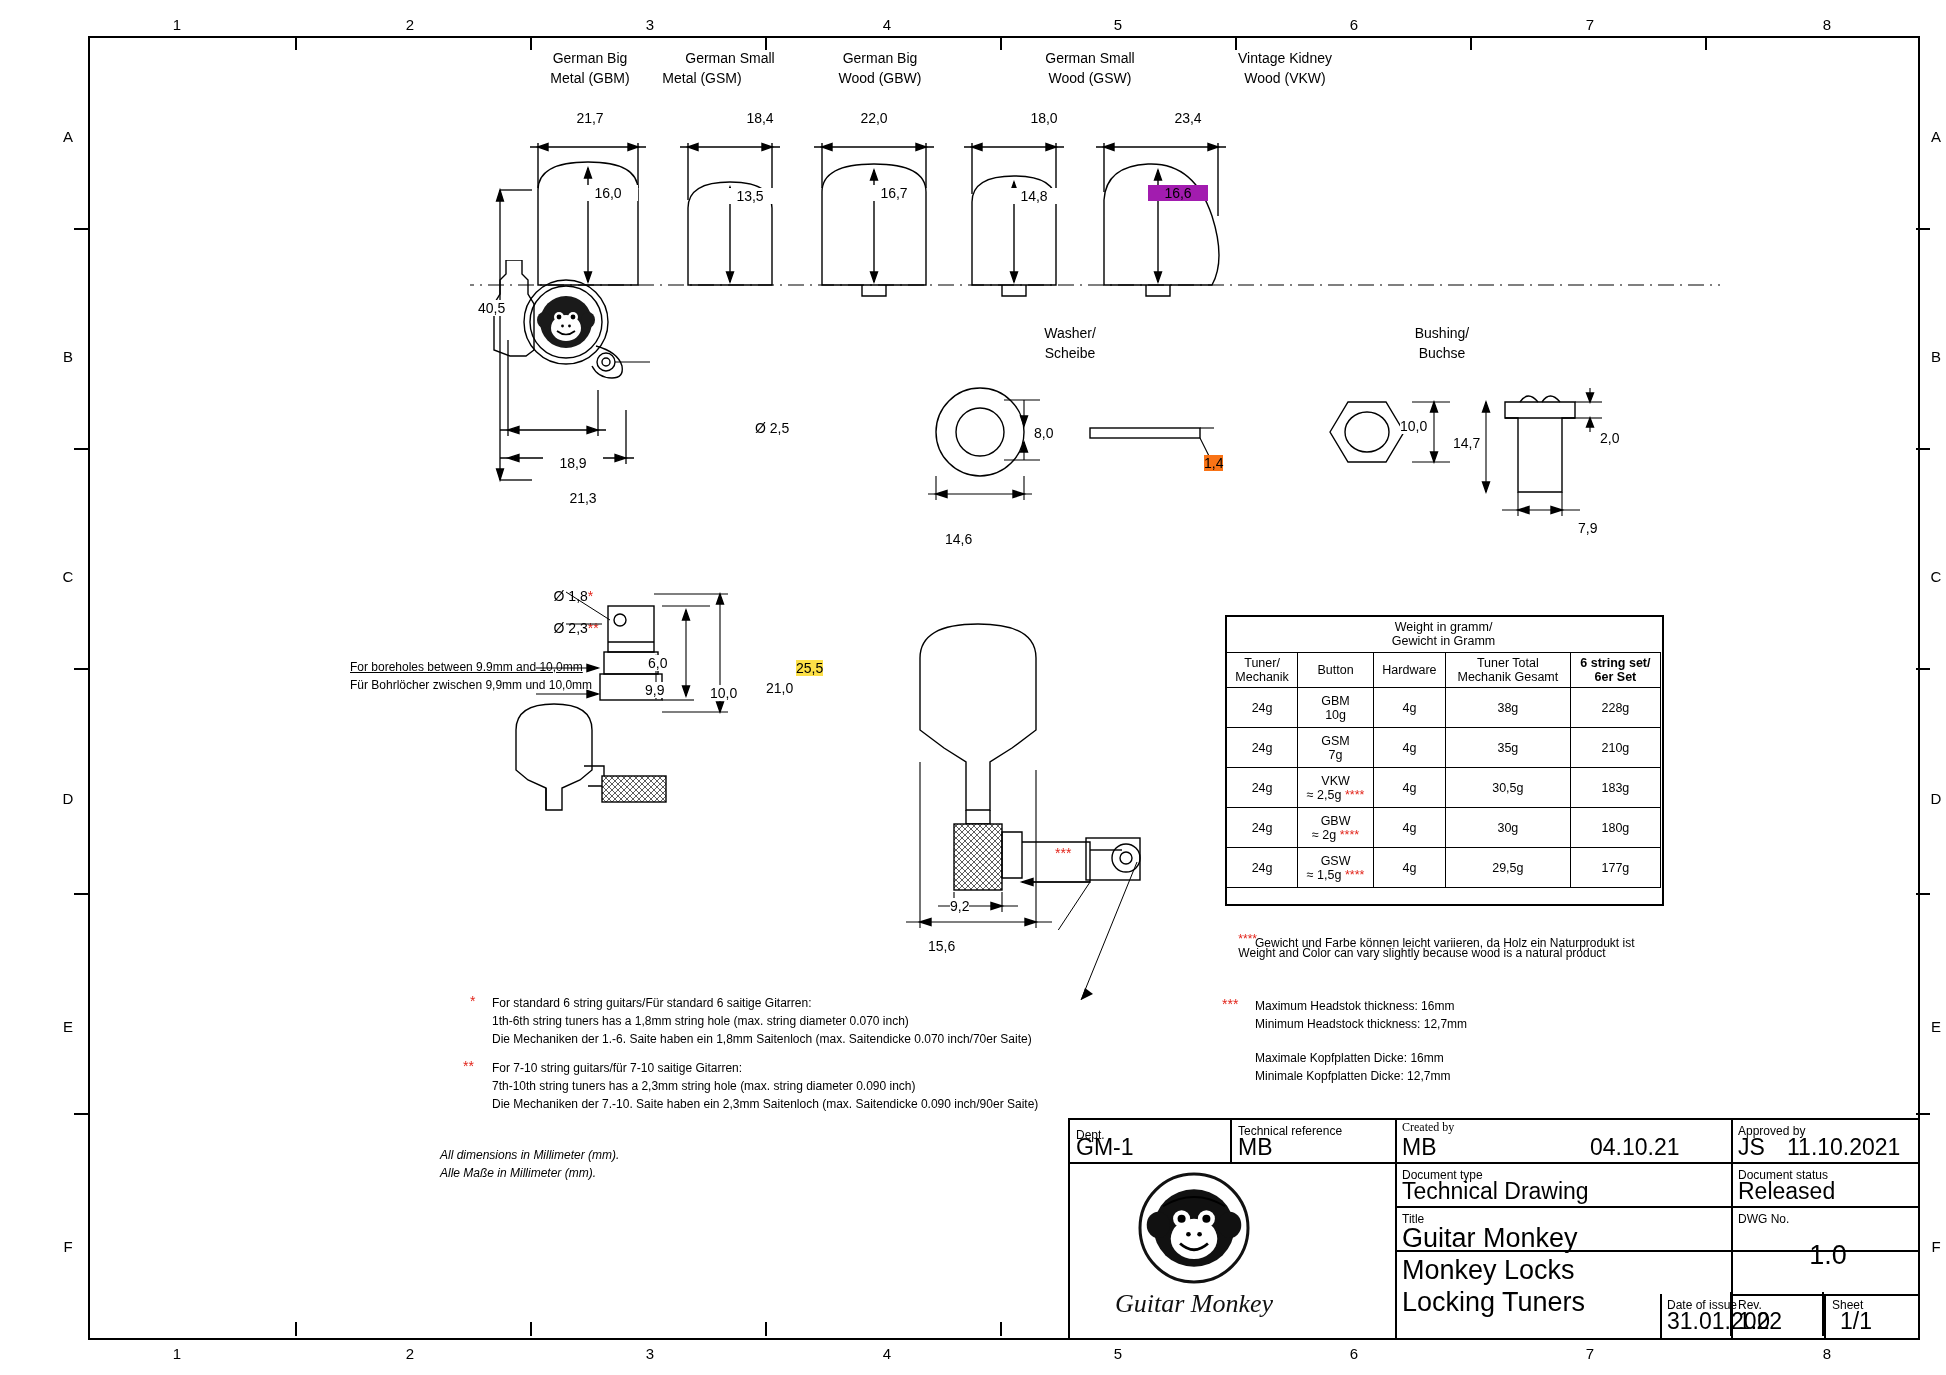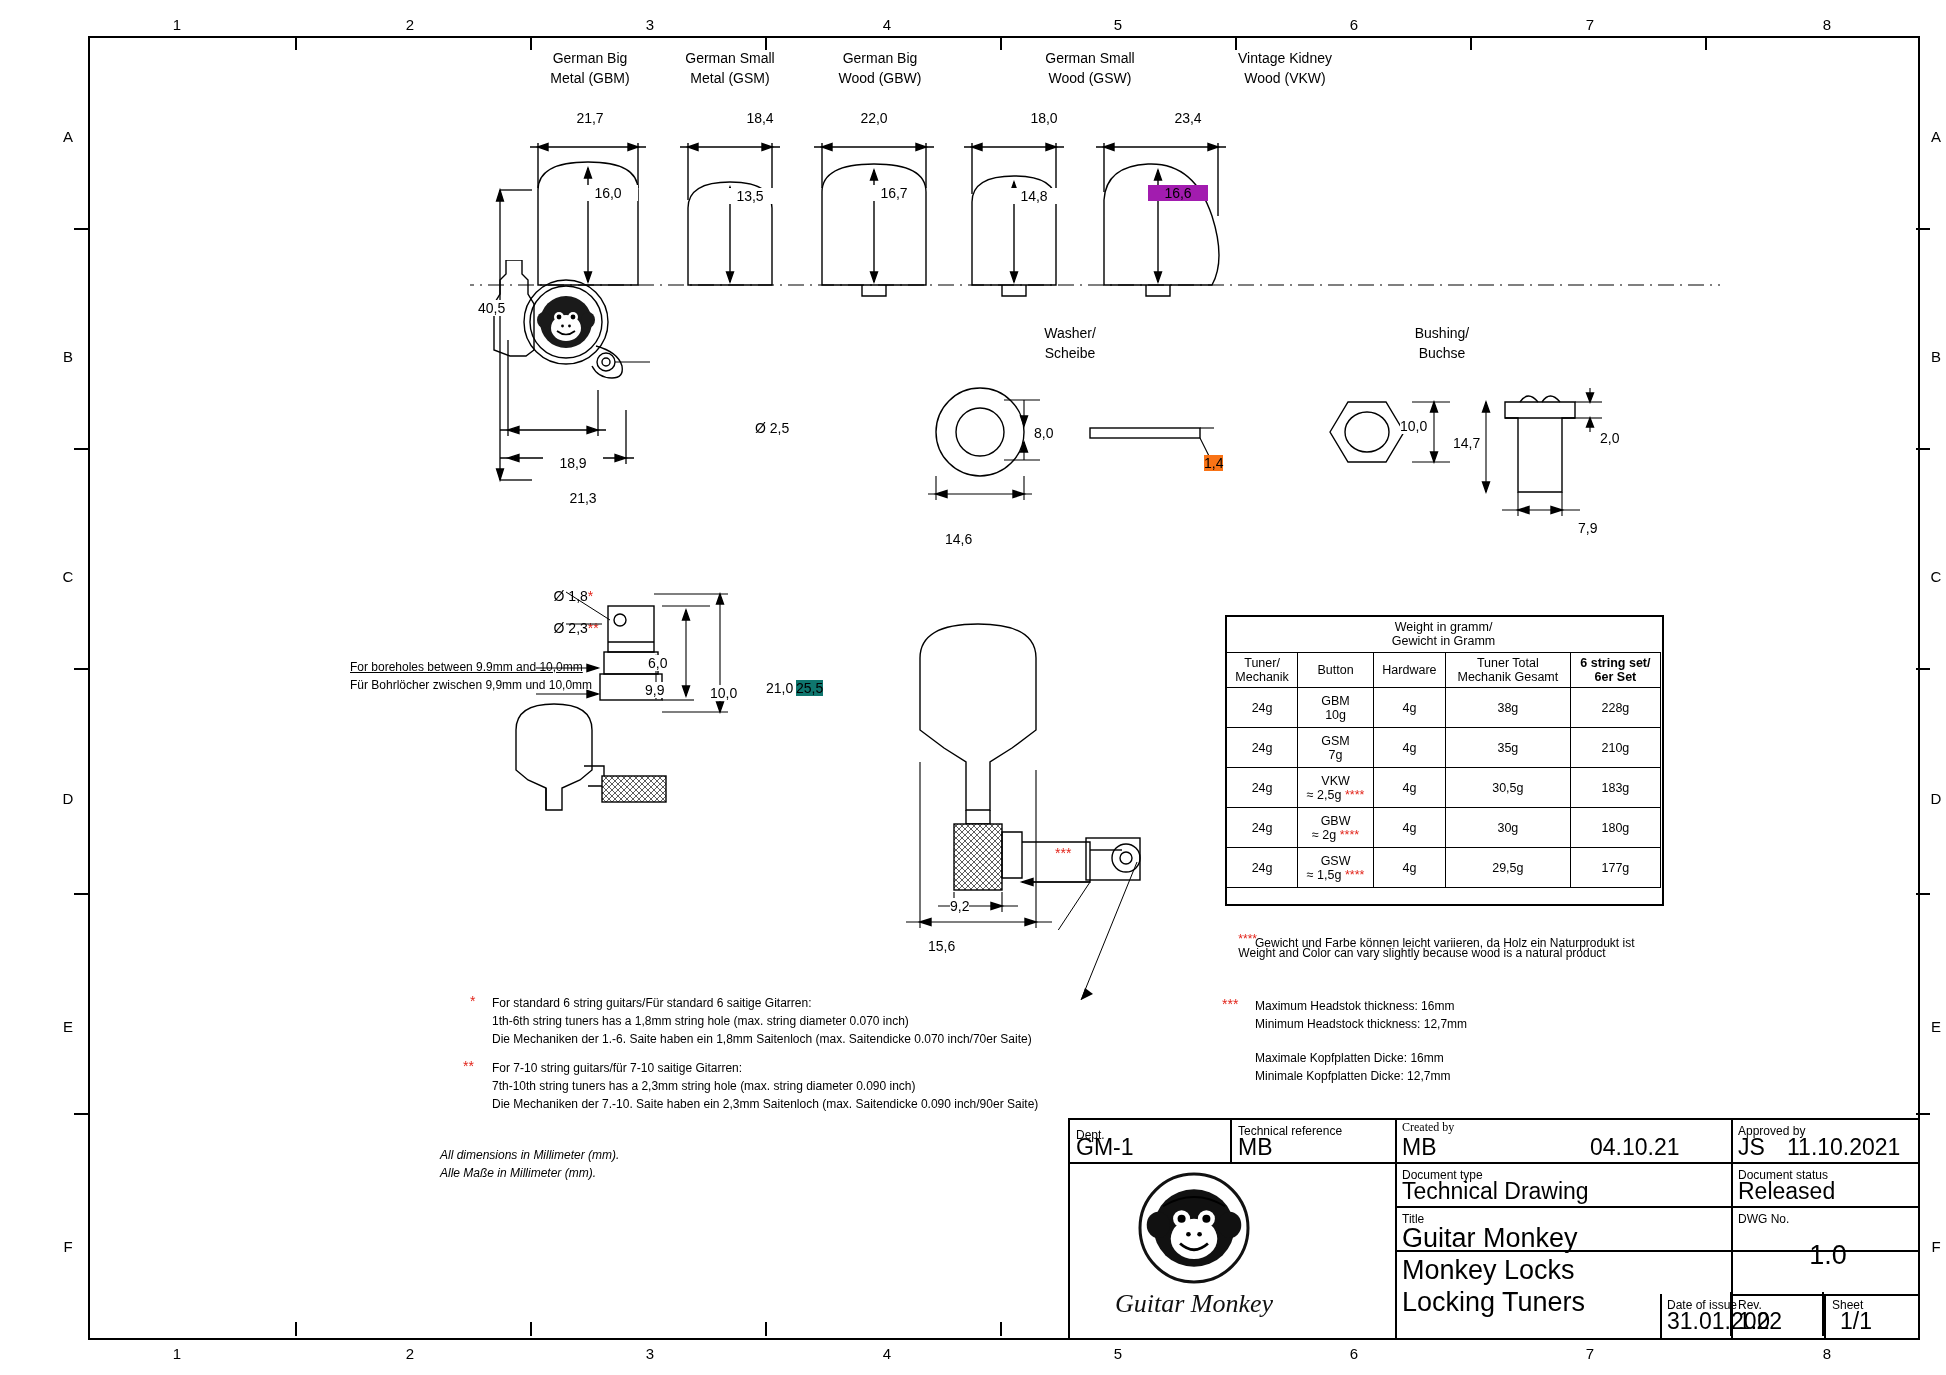--- a/index.html
+++ b/index.html
@@ -83,21 +83,21 @@
   <div class="ln" style="left:74px;top:1113px;width:14px;height:1.5px;"></div>
   <div class="ln" style="left:1916px;top:228px;width:14px;height:1.5px;"></div>
   <div class="ln" style="left:1916px;top:448px;width:14px;height:1.5px;"></div>
   <div class="ln" style="left:1916px;top:668px;width:14px;height:1.5px;"></div>
   <div class="ln" style="left:1916px;top:893px;width:14px;height:1.5px;"></div>
   <div class="ln" style="left:1916px;top:1113px;width:14px;height:1.5px;"></div>
 
   <div class="txt mid c" style="left:500px;top:50px;width:180px;">German Big</div>
   <div class="txt mid c" style="left:500px;top:70px;width:180px;">Metal (GBM)</div>
   <div class="txt mid c" style="left:640px;top:50px;width:180px;">German Small</div>
-  <div class="txt mid c" style="left:640px;top:70px;width:180px;">Metal (GSM)</div>
+  <div class="txt mid c" style="left:612px;top:70px;width:180px;">Metal (GSM)</div>
   <div class="txt mid c" style="left:790px;top:50px;width:180px;">German Big</div>
   <div class="txt mid c" style="left:790px;top:70px;width:180px;">Wood (GBW)</div>
   <div class="txt mid c" style="left:1000px;top:50px;width:180px;">German Small</div>
   <div class="txt mid c" style="left:1000px;top:70px;width:180px;">Wood (GSW)</div>
   <div class="txt mid c" style="left:1185px;top:50px;width:200px;">Vintage Kidney</div>
   <div class="txt mid c" style="left:1185px;top:70px;width:200px;">Wood (VKW)</div>
 
   <svg style="position:absolute;left:470px;top:130px;" width="1260" height="180" viewBox="0 0 1260 180">
     <g stroke="#000" fill="none" stroke-width="1.4">
 
@@ -361,21 +361,21 @@
       <pattern id="knurl" width="6" height="6" patternUnits="userSpaceOnUse">
         <rect width="6" height="6" fill="#fff"></rect>
         <path d="M0 0 l6 6 M6 0 l-6 6" stroke="#333" stroke-width="0.8"></path>
       </pattern>
     </defs>
   </svg>
   <div class="txt mid" style="left:648px;top:655px;background:#fff;">6,0</div>
   <div class="txt mid" style="left:645px;top:682px;background:#fff;">9,9</div>
   <div class="txt mid" style="left:710px;top:685px;background:#fff;">10,0</div>
   <div class="txt mid" style="left:766px;top:680px;background:#fff;">21,0</div>
-  <div class="txt mid" style="left:796px;top:680px;background:#0f766e;">25,5</div>
+  <div class="txt mid" style="left:796px;top:660px;background:#fde047;">25,5</div>
 
   <svg style="position:absolute;left:890px;top:610px;" width="330" height="320" viewBox="0 0 330 320">
     <g stroke="#000" fill="none" stroke-width="1.4">
 
       <path d="M30 120 L30 48 Q30 14 88 14 Q146 14 146 48 L146 120 L122 138 L100 152 L100 200 L76 200 L76 152 L54 138 Z"></path>
 
       <path d="M76 200 L76 214 L100 214 L100 200"></path>
 
       <rect x="64" y="214" width="48" height="66" fill="url(#knurl2)"></rect>
 

